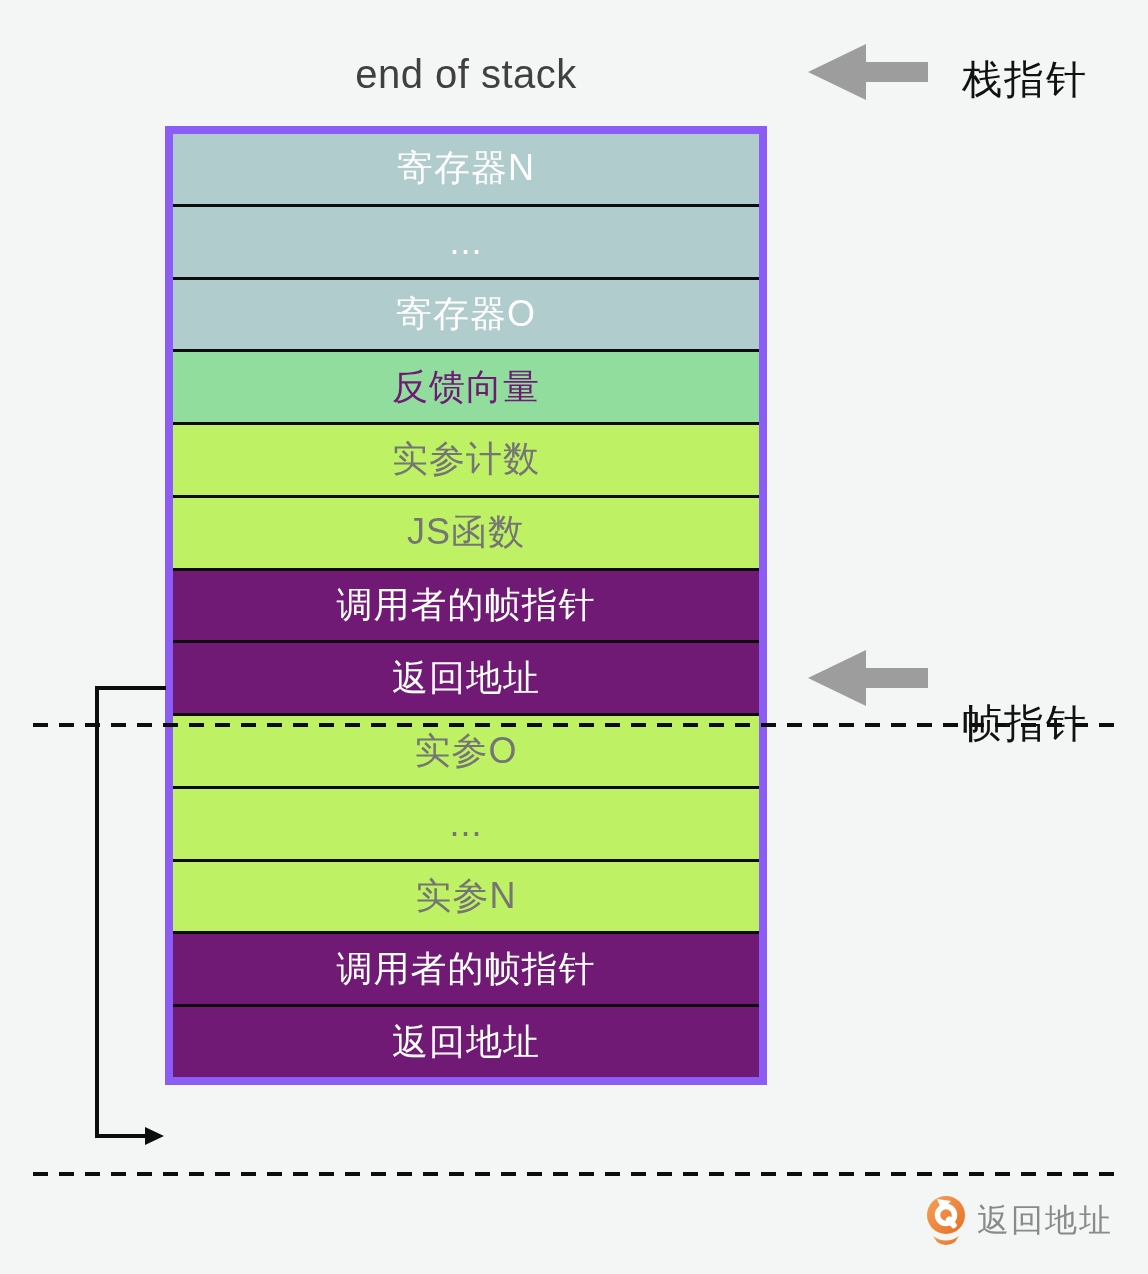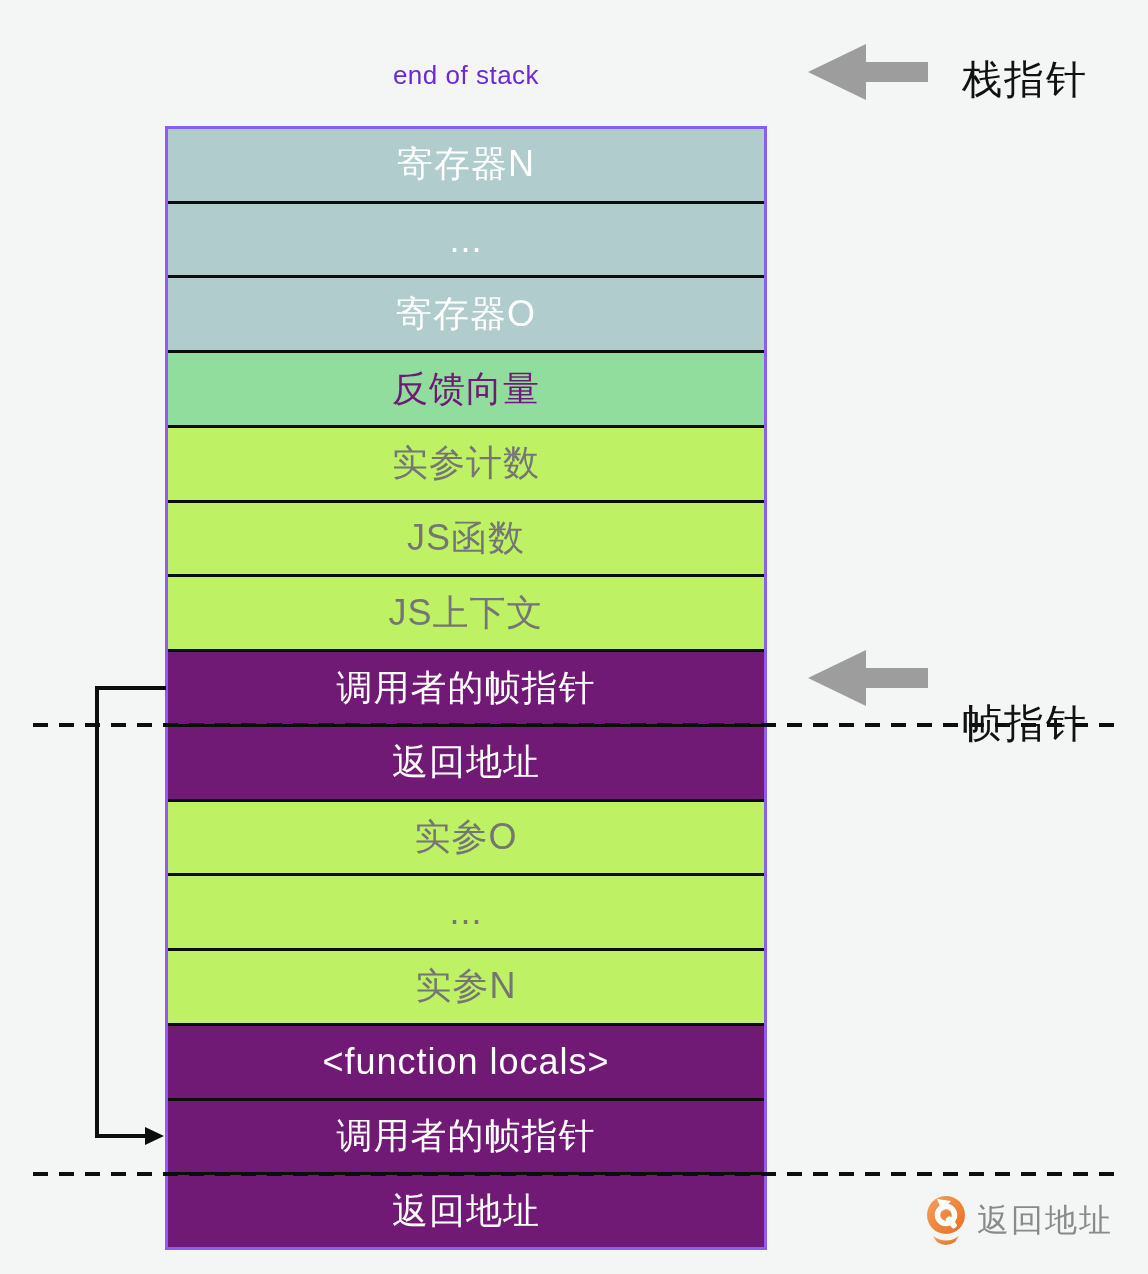--- a/index.html
+++ b/index.html
@@ -2,33 +2,33 @@
 <html><head>
 <meta charset="utf-8">
 <style>
   html,body { margin:0; padding:0; }
   .canvas {
     position:relative; width:1148px; height:1274px;
     background:#f4f6f5; overflow:hidden;
     font-family:"Liberation Sans","DejaVu Sans",sans-serif;
   }
   .title {
-    position:absolute; left:165px; top:60px; width:602px;
-    text-align:center; font-size:26px; color:#6d28d9; letter-spacing:0.5px;
+    position:absolute; left:165px; top:52px; width:602px;
+    text-align:center; font-size:40px; color:#404040; letter-spacing:0.5px;
   }
   .ptr-label {
     position:absolute; left:962px; font-size:40px; color:#111;
     letter-spacing:2px; white-space:nowrap;text-align:right;
   }
   .sp-label { top:52px; }
   .fp-label { top:696px; }
 
   .stack {
-    position:absolute; left:165px; top:126px; width:602px; height:1124px;
-    box-sizing:border-box; border:3px solid #8b5cf6; background:#0d0d0d;
+    position:absolute; left:165px; top:126px; width:602px; height:959px;
+    box-sizing:border-box; border:8px solid #8b5cf6; background:#0d0d0d;
     display:flex; flex-direction:column; gap:3px;
   }
   .row {
     flex:1; display:flex; align-items:center; justify-content:center;
     font-size:36px; letter-spacing:1px;
   }
   .row.register { background:#b0cccd; color:#ffffff; }
   .row.feedback { background:#90dd9e; color:#701a75; }
   .row.plain    { background:#bef264; color:#757575; }
   .row.frame    { background:#701a75; color:#ffffff; }
@@ -64,40 +64,34 @@
       </div>
       <div class="row feedback">
         <span>反馈向量</span>
       </div>
       <div class="row plain">
         <span>实参计数</span>
       </div>
       <div class="row plain">
         <span>JS函数</span>
       </div>
-      <div class="row plain">
-        <span>JS上下文</span>
-      </div>
       <div class="row frame">
         <span>调用者的帧指针</span>
       </div>
       <div class="row frame">
         <span>返回地址</span>
       </div>
       <div class="row plain">
         <span>实参O</span>
       </div>
       <div class="row plain">
         <span>...</span>
       </div>
       <div class="row plain">
         <span>实参N</span>
-      </div>
-      <div class="row frame">
-        <span>&lt;function locals&gt;</span>
       </div>
       <div class="row frame">
         <span>调用者的帧指针</span>
       </div>
       <div class="row frame">
         <span>返回地址</span>
       </div>
     </div>
 
   <svg class="overlay" width="1148" height="1274" viewBox="0 0 1148 1274">

